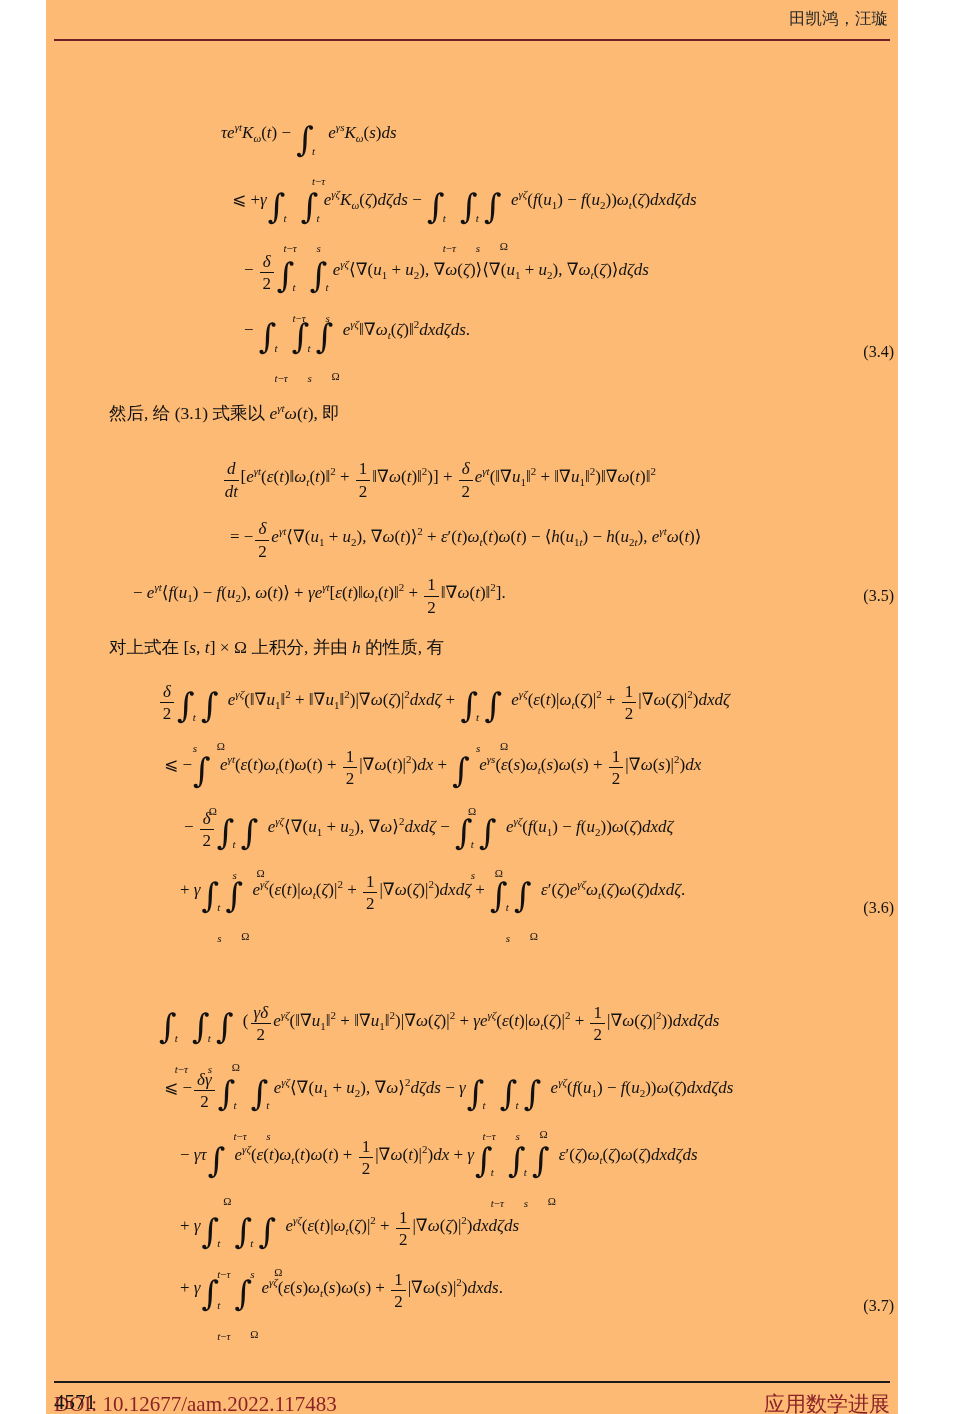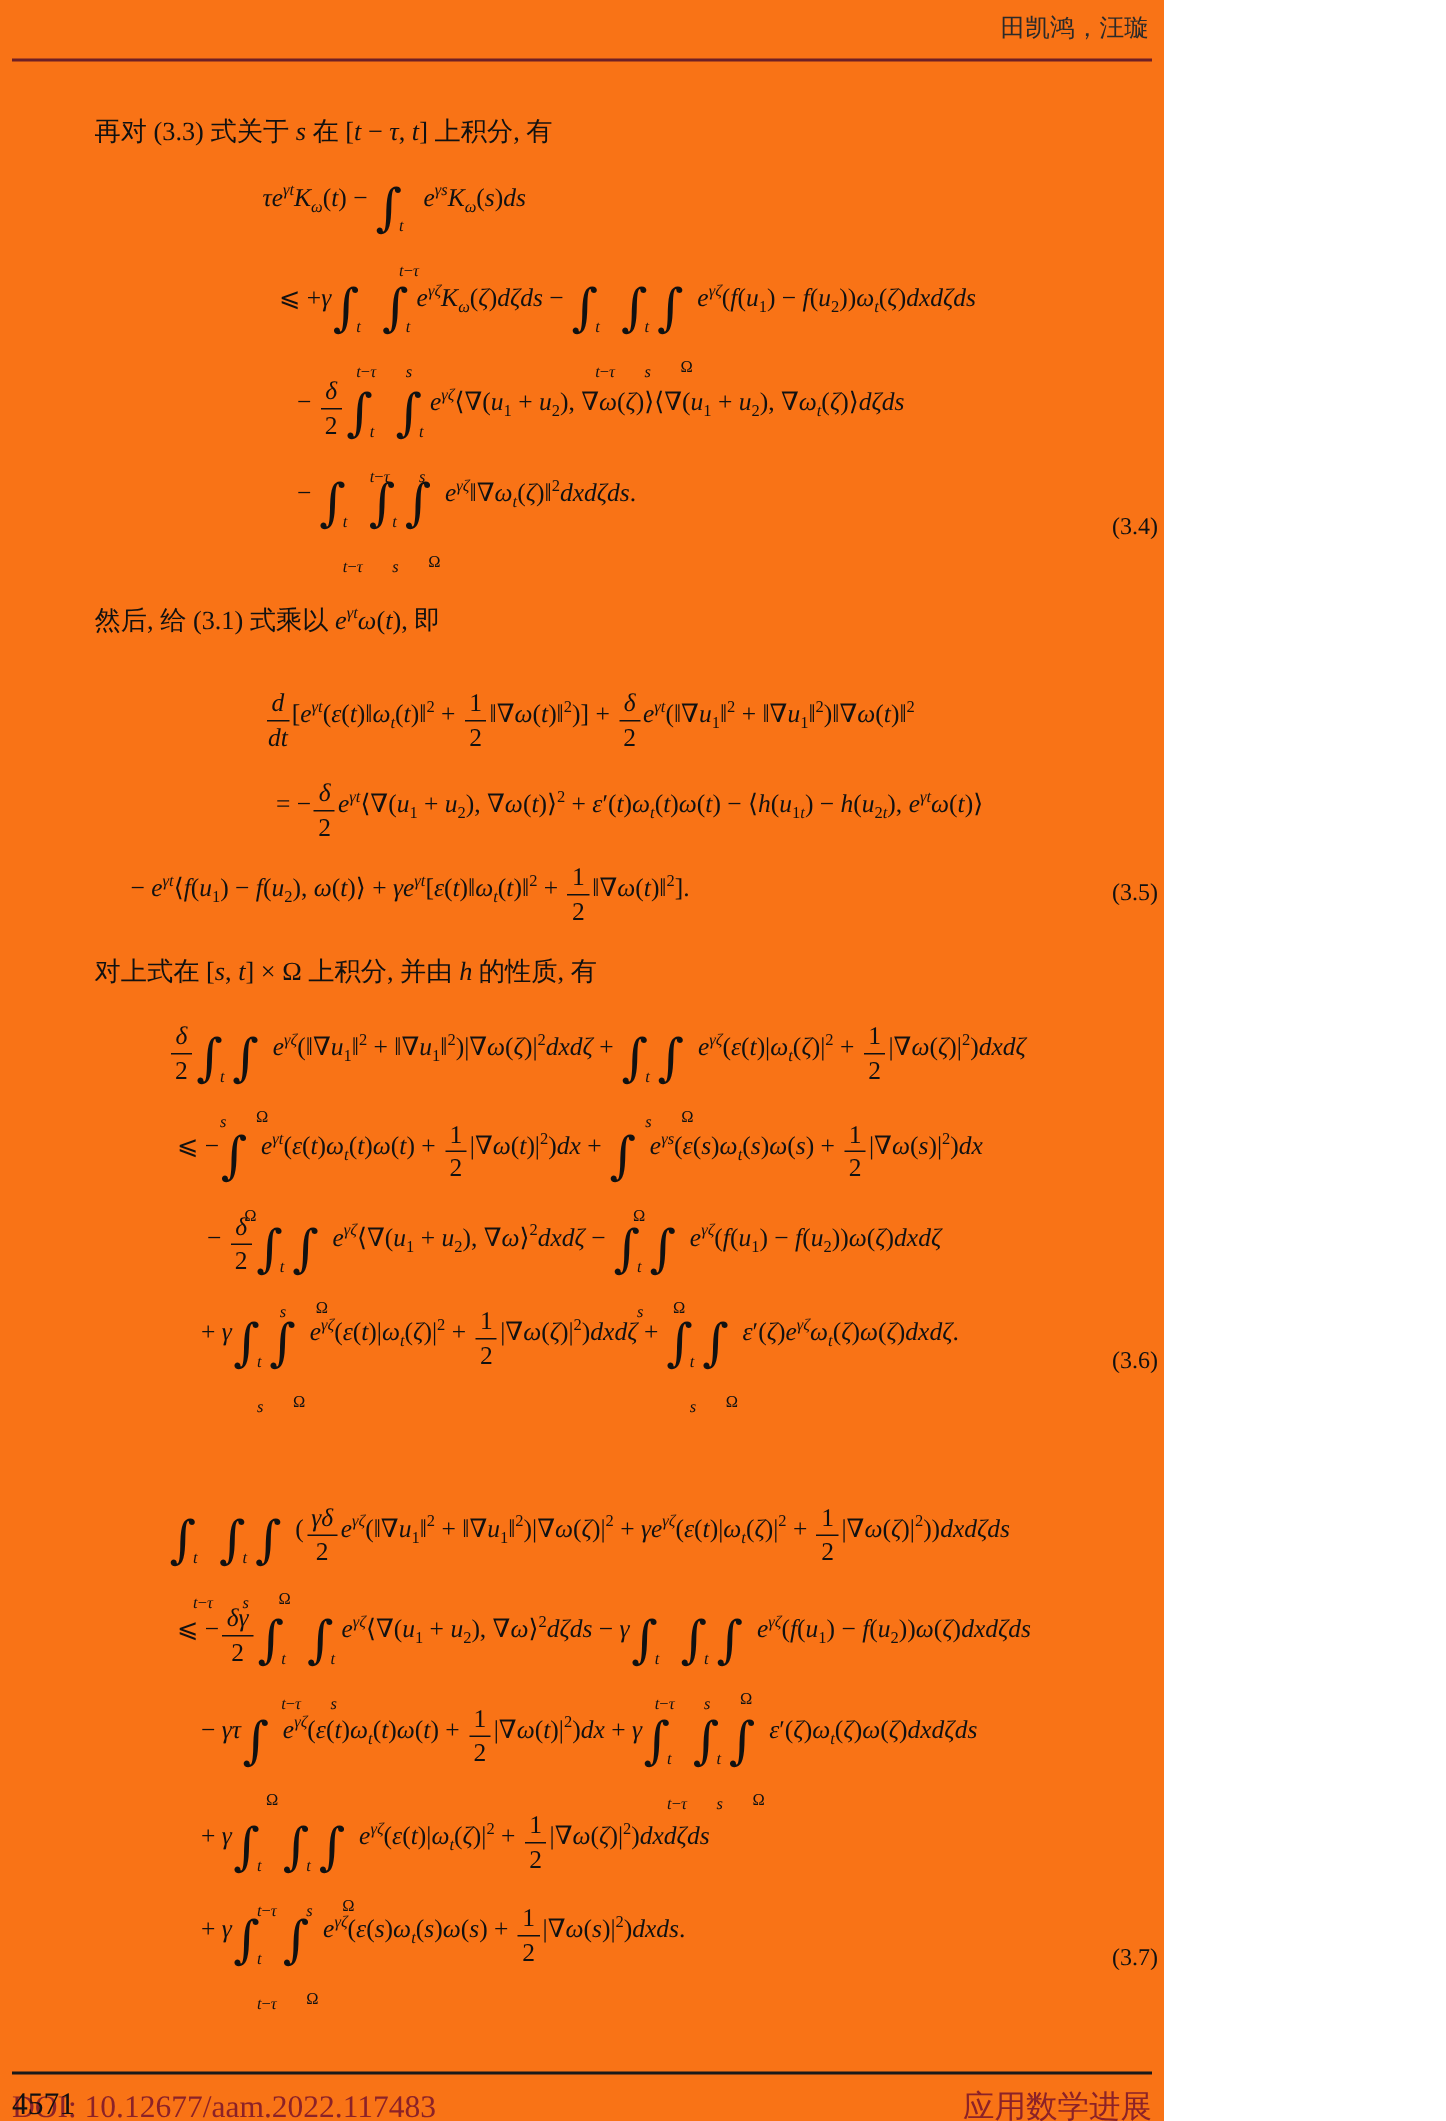--- a/index.html
+++ b/index.html
@@ -1,18 +1,18 @@
 <!DOCTYPE html>
 <html style="--accent: #8b2228; --rule-top: #6e2026;"><head>
 <meta charset="utf-8">
 <style>
   html,body{margin:0;padding:0;background:#ffffff;}
   .page{
-    position:relative;width:776px;height:1414px;background:#f97316;overflow:hidden;
-    font-family:"Liberation Serif","DejaVu Serif",serif;color:#111;
+    position:relative;width:852px;height:1414px;background:#fdba74;overflow:hidden;
+    font-family:"Liberation Serif","DejaVu Serif",serif;color:#111;margin-left:46px;
   }
   
   .hdr{position:absolute;top:8px;right:10px;font-size:16.5px;color:#2a2a2a;}
   .rule{position:absolute;left:8px;right:8px;height:2px;}
   .rule-top{top:39px;background:var(--rule-top,#6e2026);}
   .rule-bottom{top:1381px;background:#1a1a1a;}
   
   .para{position:absolute;left:63px;right:20px;margin:0;font-size:17.5px;line-height:26px;white-space:nowrap;}
   
   .eqline{position:absolute;left:0;right:4px;display:flex;align-items:center;white-space:nowrap;font-size:17px;}
@@ -44,21 +44,20 @@
 </head>
 <body>
 
 <div class="page">
 
   <div class="hdr">
     <span>田凯鸿，汪璇</span>
   </div>
   <div class="rule rule-top"></div>
 
-  <p class="para" style="top:74px"><span class="mup">再对 (3.3) 式关于 </span><span class="mit">s</span><span class="mup"> 在 [</span><span class="mit">t</span><span class="mup"> − </span><span class="mit">τ</span><span class="mup">, </span><span class="mit">t</span><span class="mup">] 上积分, 有</span></p>
 
   <div class="eqline" style="top:124px;height:62px;padding-left:175px">
     <span class="m"><span class="mit">τe</span><span class="msup"><span class="mit">γt</span></span><span class="mit">K</span><span class="msub"><span class="mit">ω</span></span><span class="mup">(</span><span class="mit">t</span><span class="mup">) − </span><span class="mint"><span class="isign">∫</span><span class="ilims">
             <span class="iup"><span class="mit">t</span></span>
             <span class="ilo"><span class="mit">t</span><span class="mup">−</span><span class="mit">τ</span></span>
           </span></span><span class="mit">e</span><span class="msup"><span class="mit">γs</span></span><span class="mit">K</span><span class="msub"><span class="mit">ω</span></span><span class="mup">(</span><span class="mit">s</span><span class="mup">)</span><span class="mup"><span class="mit">d</span></span><span class="mit">s</span></span>
   </div>
   <div class="eqline" style="top:190px;height:64px;padding-left:186px">
     <span class="m"><span class="mup">⩽ +</span><span class="mit">γ</span><span class="mint"><span class="isign">∫</span><span class="ilims">
             <span class="iup"><span class="mit">t</span></span>

